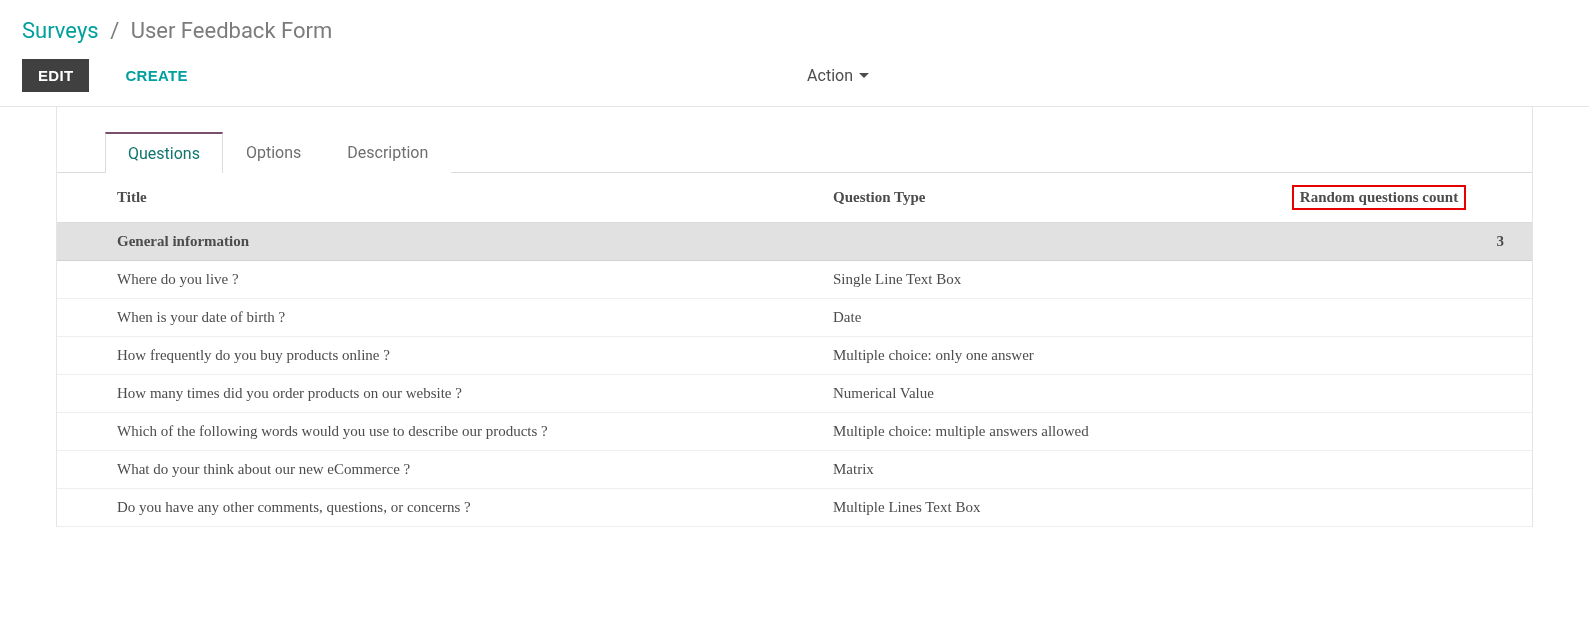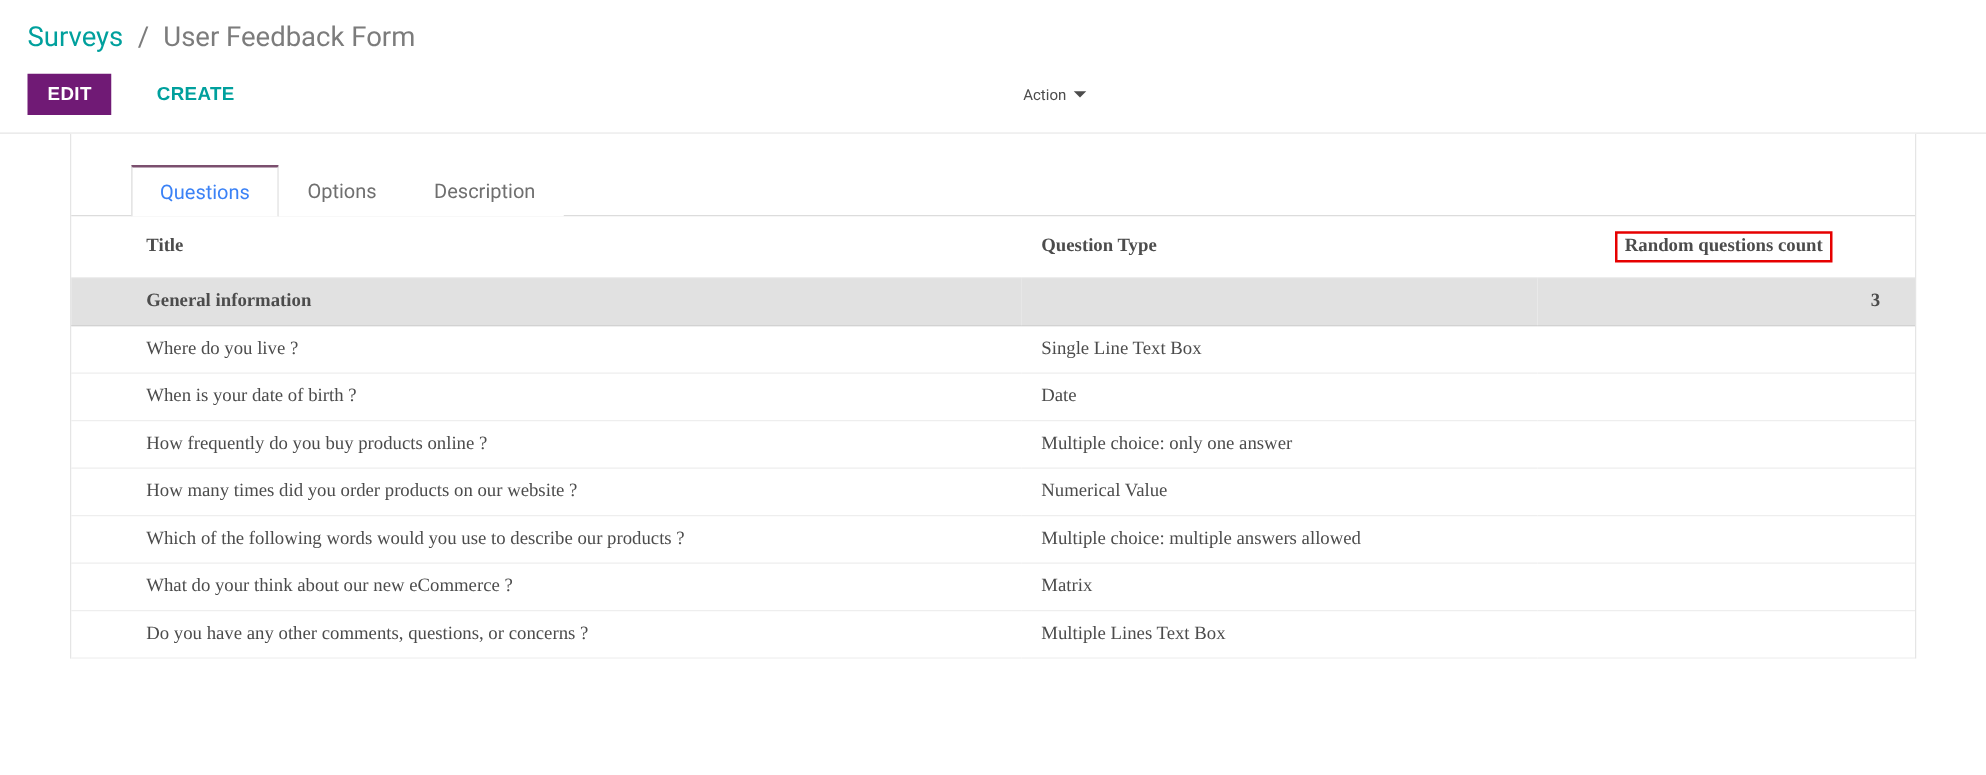--- a/index.html
+++ b/index.html
@@ -35,21 +35,21 @@
   .breadcrumb-current {
     color: #7c7c7c;
   }
   .toolbar {
     display: flex;
     align-items: center;
     padding: 8px 22px 14px 22px;
     border-bottom: 1px solid #e5e5e5;
   }
   .btn-primary {
-    background: #701a75;
+    background: #404040;
     color: #fff;
     border: none;
     padding: 8px 16px;
     font-weight: 600;
     font-size: 15px;
     cursor: pointer;
     letter-spacing: 0.3px;
   }
   .btn-secondary {
     background: transparent;
@@ -63,21 +63,21 @@
     letter-spacing: 0.3px;
   }
   .toolbar-spacer {
     flex: 1;
   }
   .action-dropdown {
     display: inline-flex;
     align-items: center;
     color: #4c4c4c;
     cursor: pointer;
-    font-size: 12px;
+    font-size: 16px;
     padding-right: 8px;
     margin-right: 690px;
   }
   .caret {
     display: inline-block;
     margin-left: 6px;
     width: 0;
     height: 0;
     border-left: 5px solid transparent;
     border-right: 5px solid transparent;
@@ -102,21 +102,21 @@
     color: #6f6f6f;
     cursor: pointer;
     font-size: 16px;
     position: relative;
     top: 1px;
     background: #fff;
   }
   .tab.active {
     border-color: #dcdcdc;
     border-top: 2px solid #7b4f6e;
-    color: #3b82f6;
+    color: #0f766e;
     background: #fff;
   }
   .table-wrap {
     padding: 0;
     font-family: Liberation Serif, serif;
   }
   table.questions {
     width: 100%;
     border-collapse: collapse;
   }

